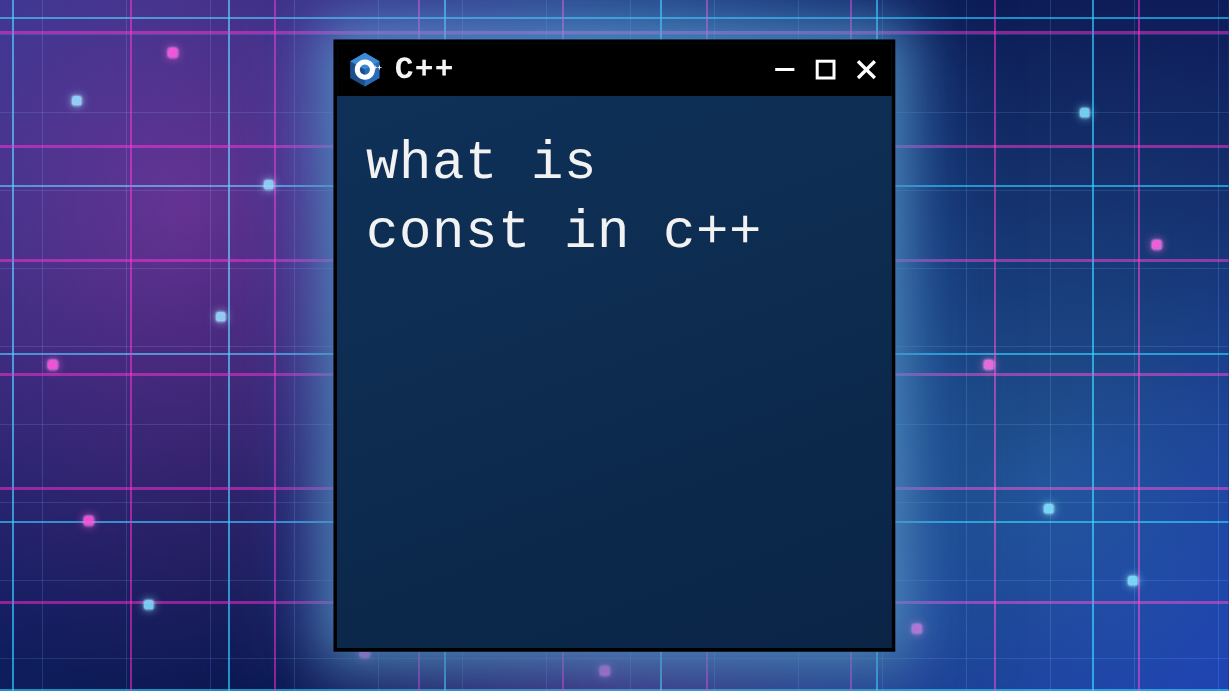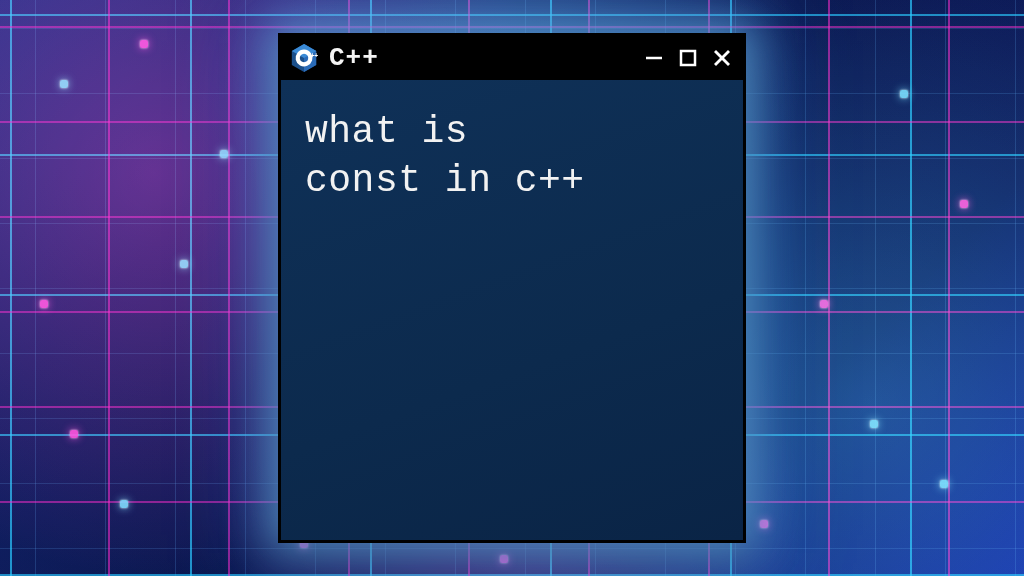--- a/index.html
+++ b/index.html
@@ -100,21 +100,21 @@
     }
     .ctrl svg { display: block; }
     
     .content {
       padding: 28px 24px;
       background: linear-gradient(160deg, #0f3158 0%, #0c2a4d 60%, #0a2446 100%);
       height: calc(100% - 44px);
     }
     .content-text {
       color: #f2f2f2;
-      font-size: 38px;
+      font-size: 45px;
       line-height: 1.28;
       font-family: 'Consolas', 'Courier New', monospace;
       white-space: pre-line;
       letter-spacing: 0.5px;
     }
   </style>
 </head>
 <body>
 
 <div class="bg">

